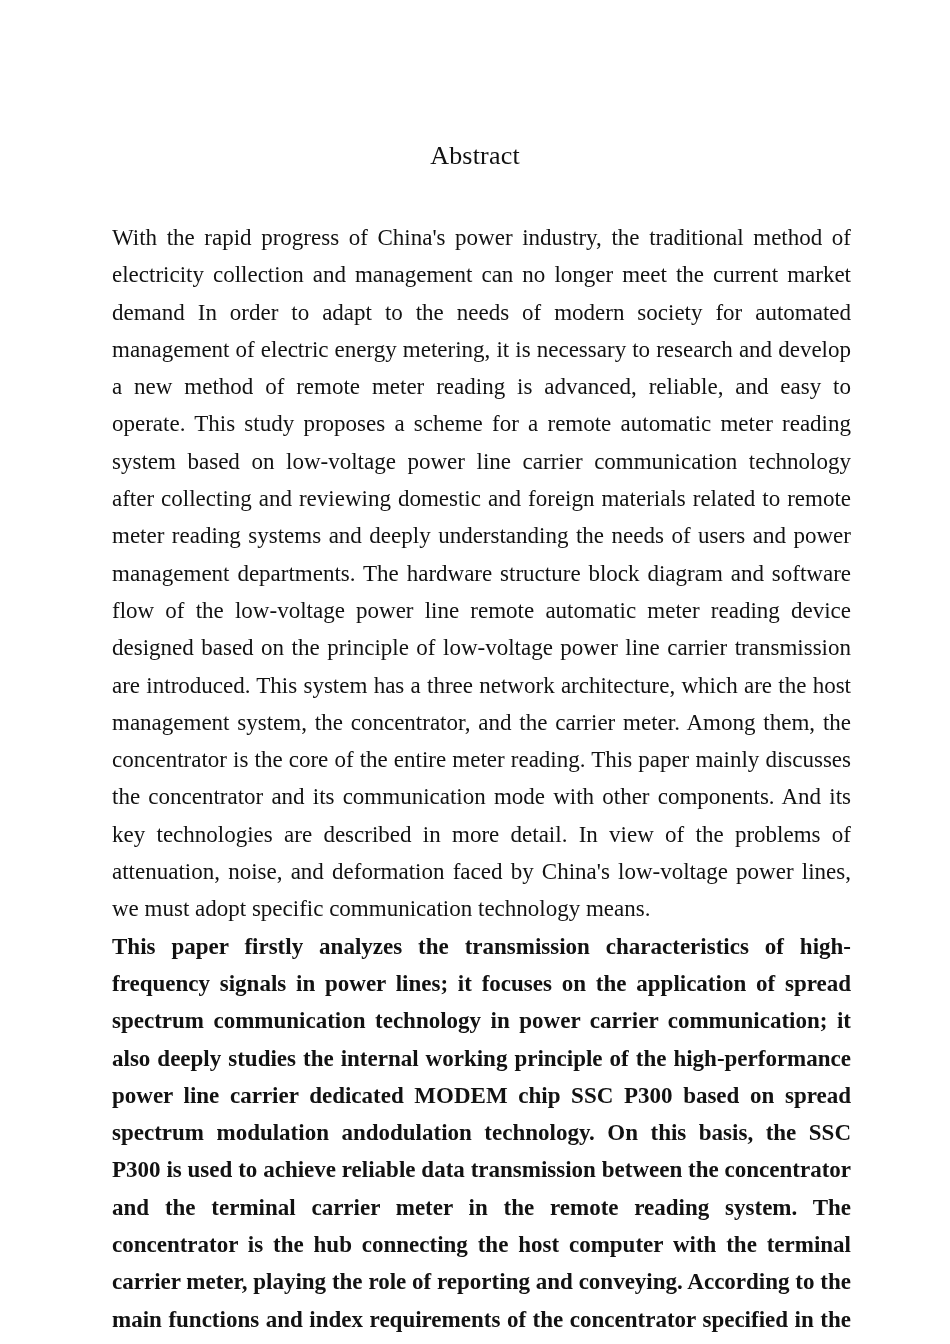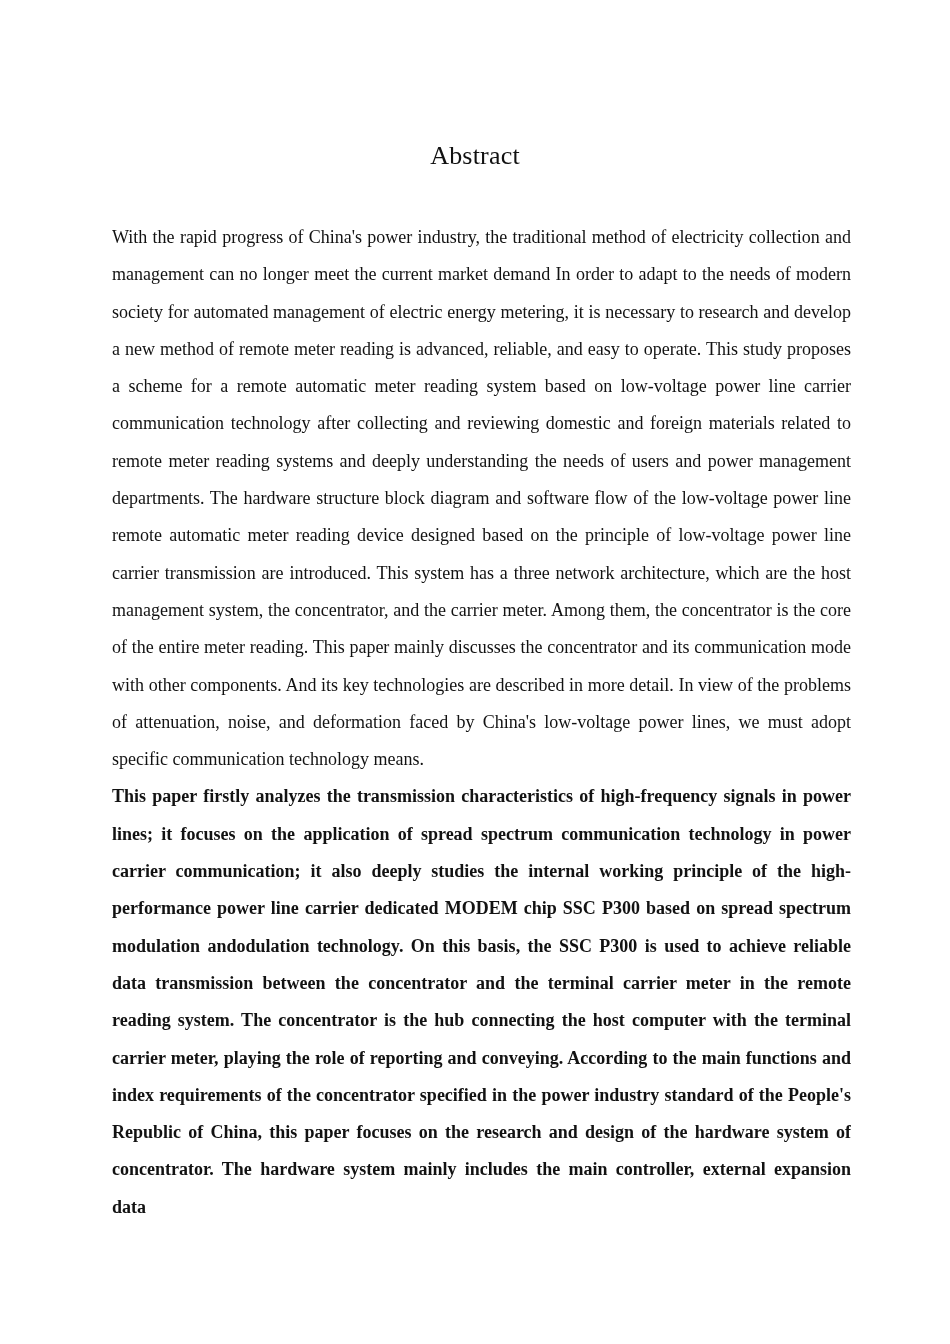--- a/index.html
+++ b/index.html
@@ -32,21 +32,21 @@
   }
   .body-block {
     position: absolute;
     top: 219px;
     left: 112px;
     width: 739px;
   }
   p.para {
     margin: 0;
     padding: 0;
-    font-size: 18px;
+    font-size: 23px;
     line-height: 37.3px;
     text-align: justify;
     text-justify: inter-word;
     color: #121212;
     hyphens: none;
     -webkit-hyphens: none;
   }
   p.para.last {
     text-align: justify;
   }

